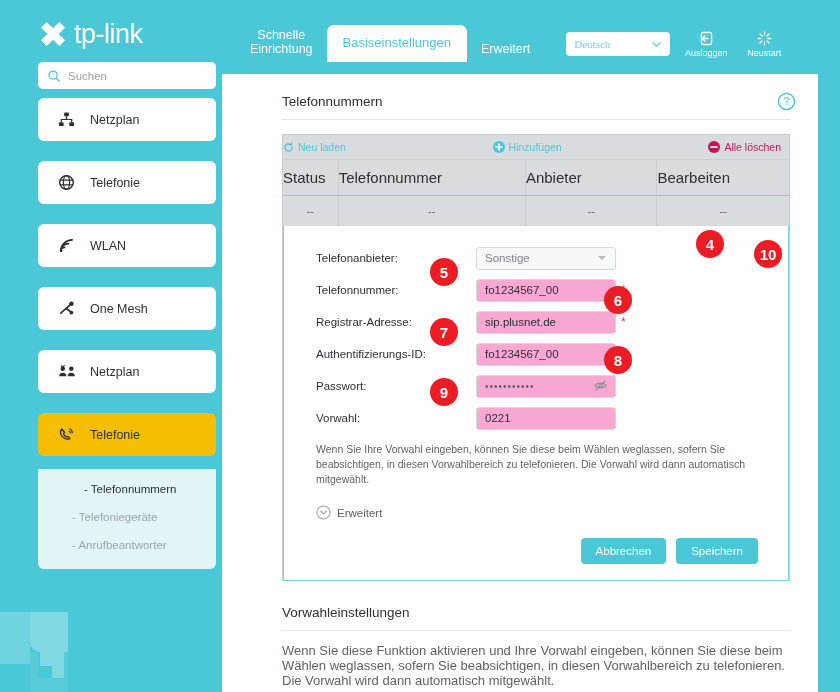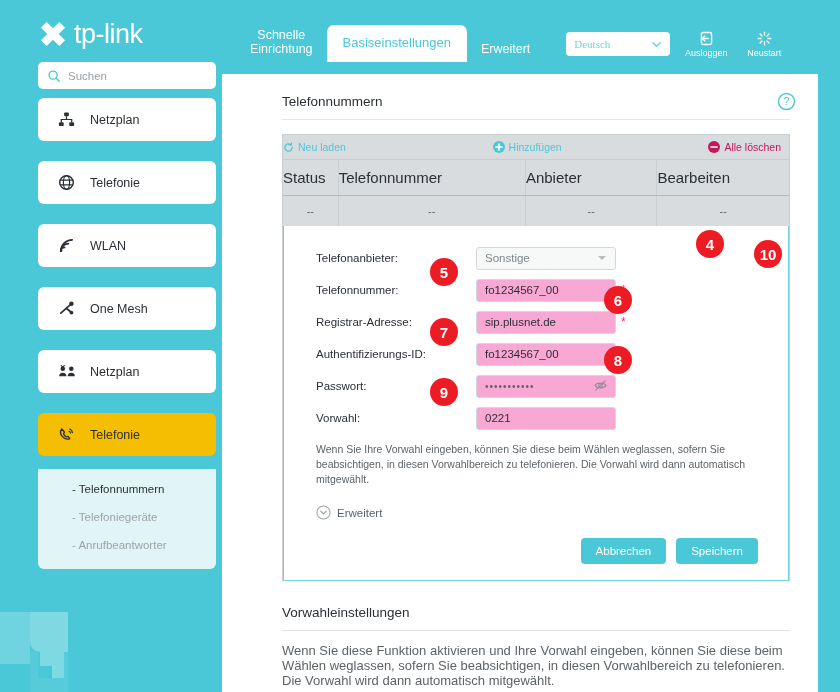--- a/index.html
+++ b/index.html
@@ -59,21 +59,21 @@
   .menu-item {
     height: 43px; background: #fff; border-radius: 6px; margin-bottom: 20px;
     display: flex; align-items: center; padding-left: 20px; cursor: pointer;
   }
   .menu-item .mi-ico { width: 26px; display: flex; align-items: center; color: #2b3036; }
   .menu-item .mi-lbl { font-size: 12.5px; color: #2b3036; margin-left: 6px; }
   .menu-item.active { background: #F5BE00; }
   .submenu { background: #E2F5F6; border-bottom-left-radius: 6px; border-bottom-right-radius: 6px;
              margin-top: -7px; margin-bottom: 7px; padding: 6px 0 10px; }
   .submenu-item { font-size: 11.5px; color: #9aa3ab; padding: 8px 0 8px 34px; cursor: pointer; }
-  .submenu-item.active { color: #2b3036; }
+  .submenu-item.active { color: #2b3036; margin-left: 12px; }
 
   
   .content {
     position: absolute; left: 222px; top: 74px; width: 596px; height: 630px;
     background: #fff; overflow: hidden; padding-left: 32px;
   }
   .card { padding: 20px 28px 0 28px; position: relative; }
   .card-title { font-size: 13.5px; color: #2b3036; padding-bottom: 10px; }
   .card-rule { height: 1px; background: #e3e6e8; }
   .help-icon { position: absolute; right: 22px; top: 18px; cursor: pointer; }

